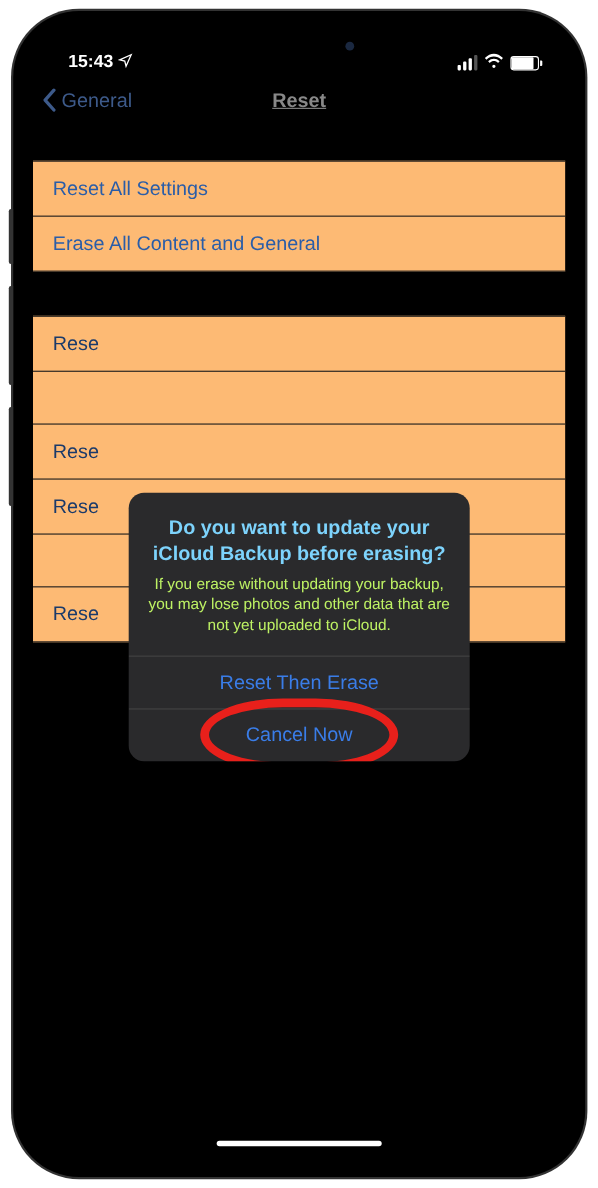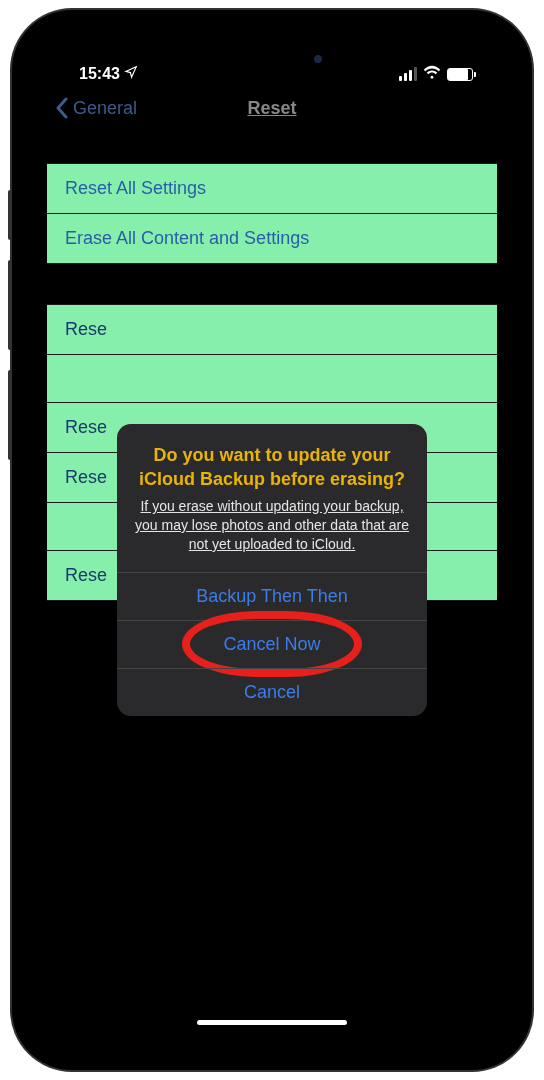--- a/index.html
+++ b/index.html
@@ -10,21 +10,21 @@
       font-family: -apple-system, BlinkMacSystemFont, 'Helvetica Neue', sans-serif;
       display: flex;
       align-items: center;
       justify-content: center;
     }
     .phone-frame {
       width: 520px;
       height: 1060px;
       background: #000;
       border-radius: 60px;
-      padding: 35px;
+      padding: 18px;
       position: relative;
       box-shadow: 0 0 0 2px #333;
     }
     .phone-frame::before {
       content: '';
       position: absolute;
       left: -4px;
       top: 180px;
       width: 4px;
       height: 50px;
@@ -104,21 +104,21 @@
     .nav-title {
       position: absolute;
       left: 50%;
       transform: translateX(-50%);
       color: #888;
       font-size: 18px;
       font-weight: 600;
       text-decoration: underline;
     }
     .content { padding-top: 30px; }
-    .list-group { background: #86efac; border-top: 0.5px solid #1a1a1a; border-bottom: 0.5px solid #1a1a1a; margin-bottom: 40px;}
+    .list-group { background: #fdba74; border-top: 0.5px solid #1a1a1a; border-bottom: 0.5px solid #1a1a1a; margin-bottom: 40px;}
     .list-item {
       padding: 14px 18px;
       color: #2a5da8;
       font-size: 18px;
       border-bottom: 0.5px solid #1a1a1a;
     }
     .list-item:last-child { border-bottom: none; }
     .dimmed { color: #1a3a6a; }
     .overlay {
       position: absolute;
@@ -130,22 +130,22 @@
     }
     .alert {
       width: 310px;
       background: #2a2a2c;
       border-radius: 14px;
       overflow: hidden;
       pointer-events: auto;
       margin-top: 60px;
     }
     .alert-body { padding: 20px 18px 18px; text-align: center; }
-    .alert-title { color: #eab308; font-size: 18px; font-weight: 600; line-height: 1.3; margin-bottom: 6px;}
-    .alert-msg { color: #e5e5e5; font-size: 14px; line-height: 1.35; text-decoration: underline; }
+    .alert-title { color: #7dd3fc; font-size: 18px; font-weight: 600; line-height: 1.3; margin-bottom: 6px;}
+    .alert-msg { color: #bef264; font-size: 14px; line-height: 1.35; }
     .alert-btn {
       border-top: 0.5px solid #444;
       padding: 13px;
       text-align: center;
       color: #3a7de8;
       font-size: 18px;
       position: relative;
     }
     .highlight-ring {
       position: absolute;
@@ -210,42 +210,41 @@
             <path d="M10 2L2 11l8 9"></path>
           </svg>
         <span>General</span>
       </div>
       <div class="nav-title">Reset</div>
     </div>
 
     <div class="content">
       <div class="list-group">
         <div class="list-item">Reset All Settings</div>
-        <div class="list-item">Erase All Content and Settings</div>
+        <div class="list-item">Erase All Content and General</div>
       </div>
       <div class="list-group">
         <div class="list-item dimmed">Rese</div>
         <div class="list-item dimmed" style="height:48px"></div>
         <div class="list-item dimmed">Rese</div>
         <div class="list-item dimmed">Rese</div>
         <div class="list-item dimmed" style="height:48px"></div>
         <div class="list-item dimmed">Rese</div>
       </div>
     </div>
 
     <div class="overlay">
       <div class="alert">
         <div class="alert-body">
           <div class="alert-title">Do you want to update your iCloud Backup before erasing?</div>
           <div class="alert-msg">If you erase without updating your backup, you may lose photos and other data that are not yet uploaded to iCloud.</div>
         </div>
-        <div class="alert-btn">Backup Then Then</div>
+        <div class="alert-btn">Reset Then Erase</div>
         <div class="alert-btn">
           <span>Cancel Now</span>
           <div class="highlight-ring"></div>
         </div>
-        <div class="alert-btn">Cancel</div>
       </div>
     </div>
 
     <div class="home-indicator"></div>
   </div>
 </div>
 
 </body></html>

